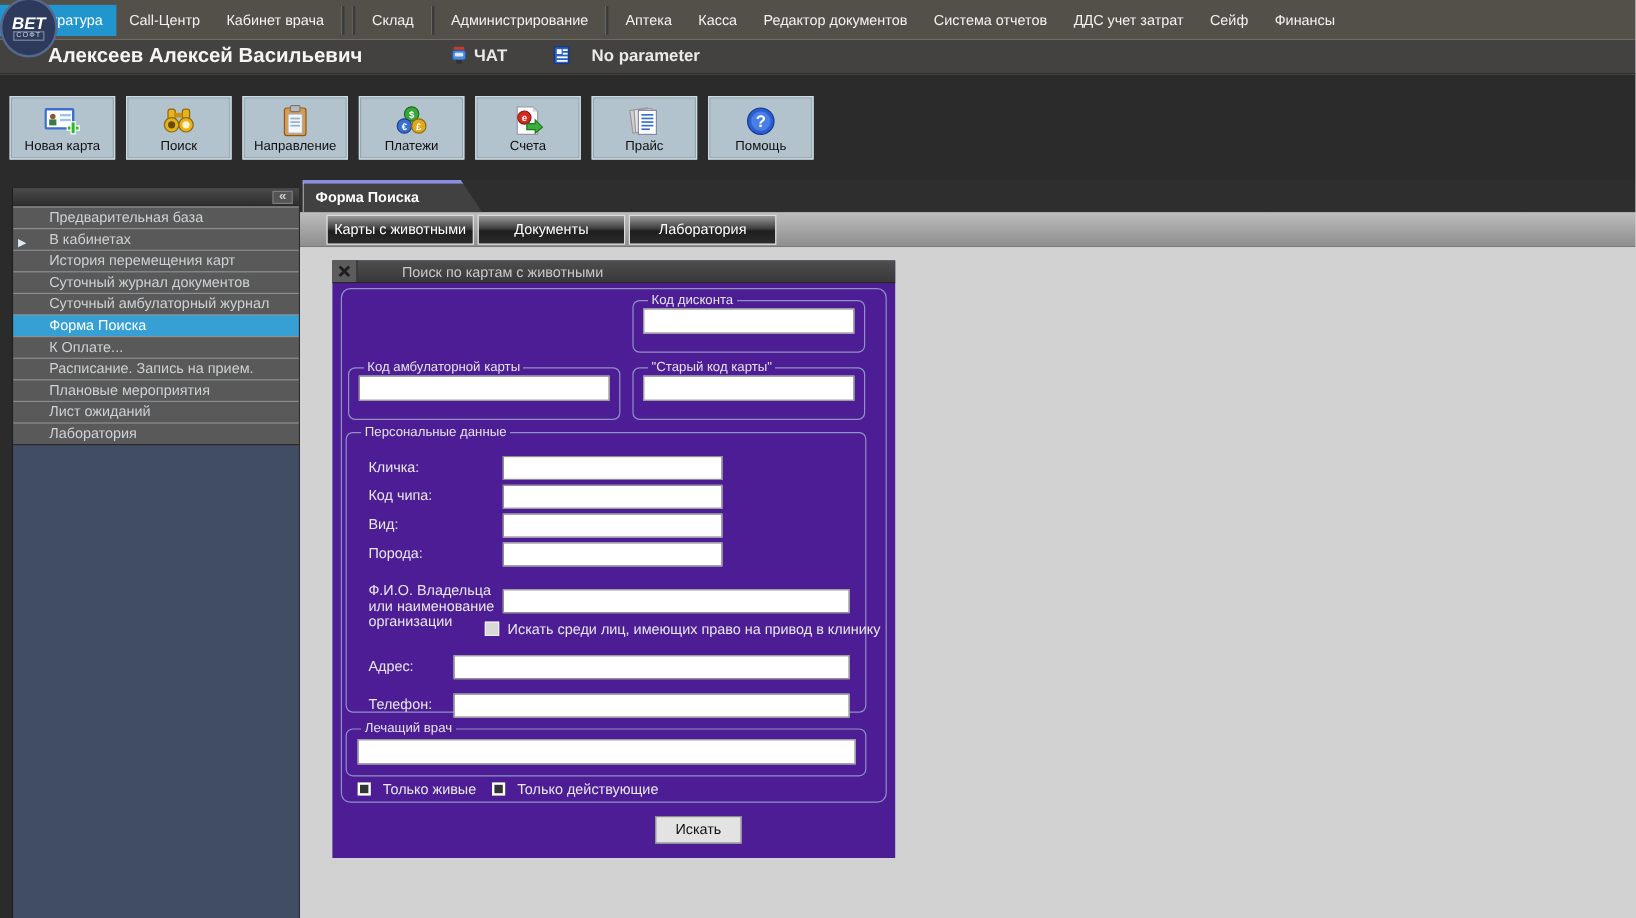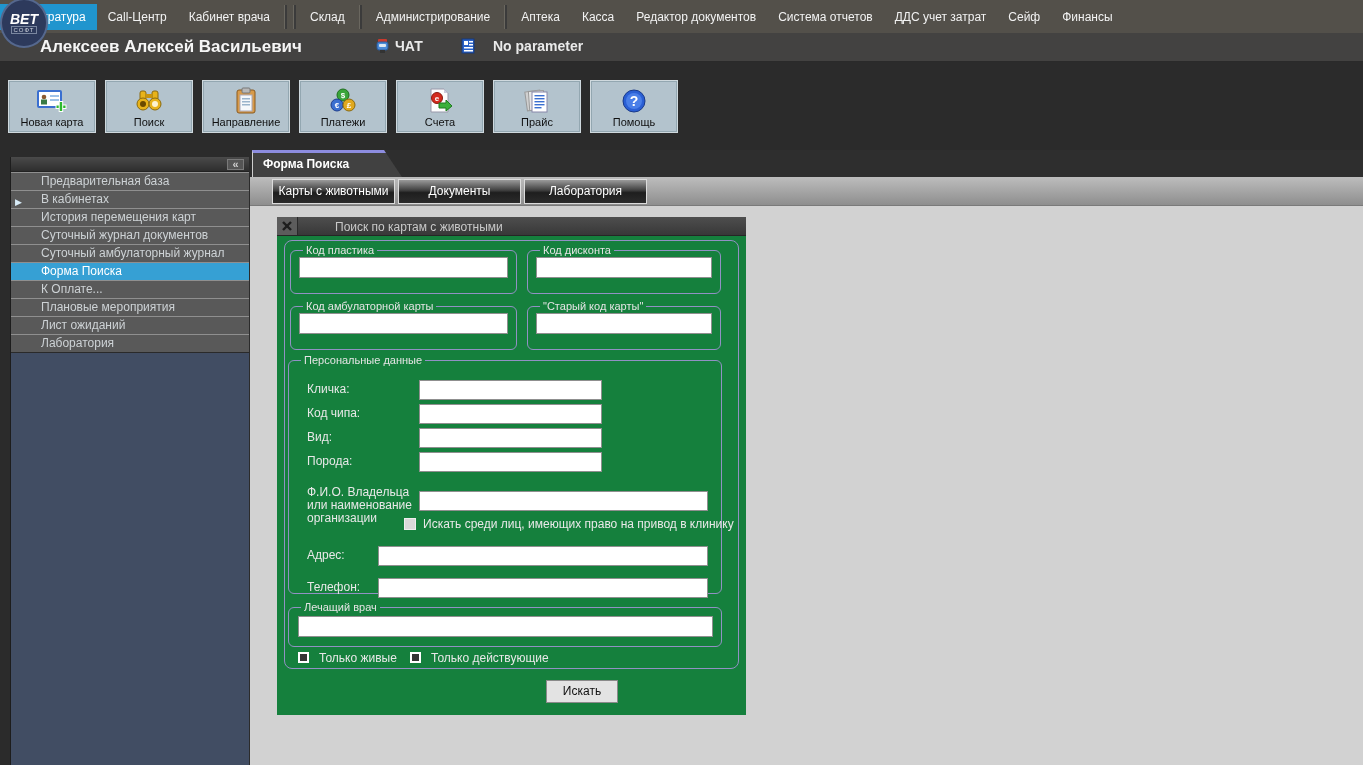--- a/index.html
+++ b/index.html
@@ -60,21 +60,21 @@
               clip-path:polygon(0 0,132px 0,150px 100%,0 100%);
               color:#fff; font-weight:bold; font-size:12px; line-height:23px; padding-left:10px; cursor:default; }
   .subtabbar { position:absolute; left:0; top:27px; width:100%; height:29px;
                background:linear-gradient(180deg,#bdbdbd,#8e8e8e); border-bottom:1px solid #7a7a7a; }
   .subtab { position:absolute; top:2px; height:25px; width:123px; color:#fff; font-size:12px;
             text-align:center; line-height:23px; border:1px solid #dcdcdc; cursor:default;
             background:linear-gradient(180deg,#9a9a9a,#3f3f3f 45%,#1e1e1e 55%,#2b2b2b); }
   .contentbg { position:absolute; left:0; top:56px; width:100%; height:559px; background:#d2d2d2; }
 
   
-  .dialog { position:absolute; left:27px; top:11px; width:469px; height:498px; background:#15803d; }
+  .dialog { position:absolute; left:27px; top:11px; width:469px; height:498px; background:#4c1d95; }
   .titlebar { position:absolute; left:0; top:0; width:100%; height:19px;
               background:linear-gradient(180deg,#4e4e4e,#383838); border-bottom:1px solid #262626; }
   .closebtn { position:absolute; left:0; top:0; width:21px; height:18px; background:#5c5c5c;
               border-right:1px solid #2a2a2a; display:flex; align-items:center; justify-content:center; cursor:default; }
   .dlg-title { position:absolute; left:58px; top:3px; color:#c9c9c9; font-size:12px; }
   .outerpanel { position:absolute; left:7px; top:23px; width:455px; height:429px;
                 border:1px solid #9191c4; border-radius:8px; }
   fieldset { position:absolute; border:1px solid #9191c4; border-radius:6px; padding:1px 8px 6px 8px; }
   legend { font-size:11px; color:#e4e4e4; padding:0 3px; margin-left:4px; white-space:nowrap; }
   .txt { width:100%; height:21px; border:1px solid #8f8f8f; background:#fff; font-size:12px; padding:0 3px; }
@@ -258,20 +258,21 @@
     </div>
     <div class="side-item">Предварительная база</div>
     <div class="side-item">
       <span class="exp">▶</span><span>В кабинетах</span>
     </div>
     <div class="side-item">История перемещения карт</div>
     <div class="side-item">Суточный журнал документов</div>
     <div class="side-item">Суточный амбулаторный журнал</div>
     <div class="side-item selected">Форма Поиска</div>
     <div class="side-item">К Оплате...</div>
+    <div class="side-item">Расписание. Запись на прием.</div>
     <div class="side-item">Плановые мероприятия</div>
     <div class="side-item">Лист ожиданий</div>
     <div class="side-item">Лаборатория</div>
     <div class="side-fill"></div>
   </div>
 </div>
 
 <div class="content">
   <div class="tabrow">
     <div class="main-tab">Форма Поиска</div>
@@ -289,24 +290,20 @@
           <svg width="10" height="10" viewBox="0 0 10 10">
             <line x1="1" y1="1" x2="9" y2="9" stroke="#1e1e1e" stroke-width="2.4"></line>
             <line x1="9" y1="1" x2="1" y2="9" stroke="#1e1e1e" stroke-width="2.4"></line>
           </svg>
         </div>
         <div class="dlg-title">Поиск по картам с животными</div>
       </div>
 
       <div class="outerpanel"></div>
 
-      <fieldset class="fs-1">
-        <legend>Код пластика</legend>
-        <input class="txt" type="text" value="" style="">
-      </fieldset>
       <fieldset class="fs-2">
         <legend>Код дисконта</legend>
         <input class="txt" type="text" value="" style="">
       </fieldset>
       <fieldset class="fs-3">
         <legend>Код амбулаторной карты</legend>
         <input class="txt" type="text" value="" style="">
       </fieldset>
       <fieldset class="fs-4">
         <legend>"Старый код карты"</legend>

